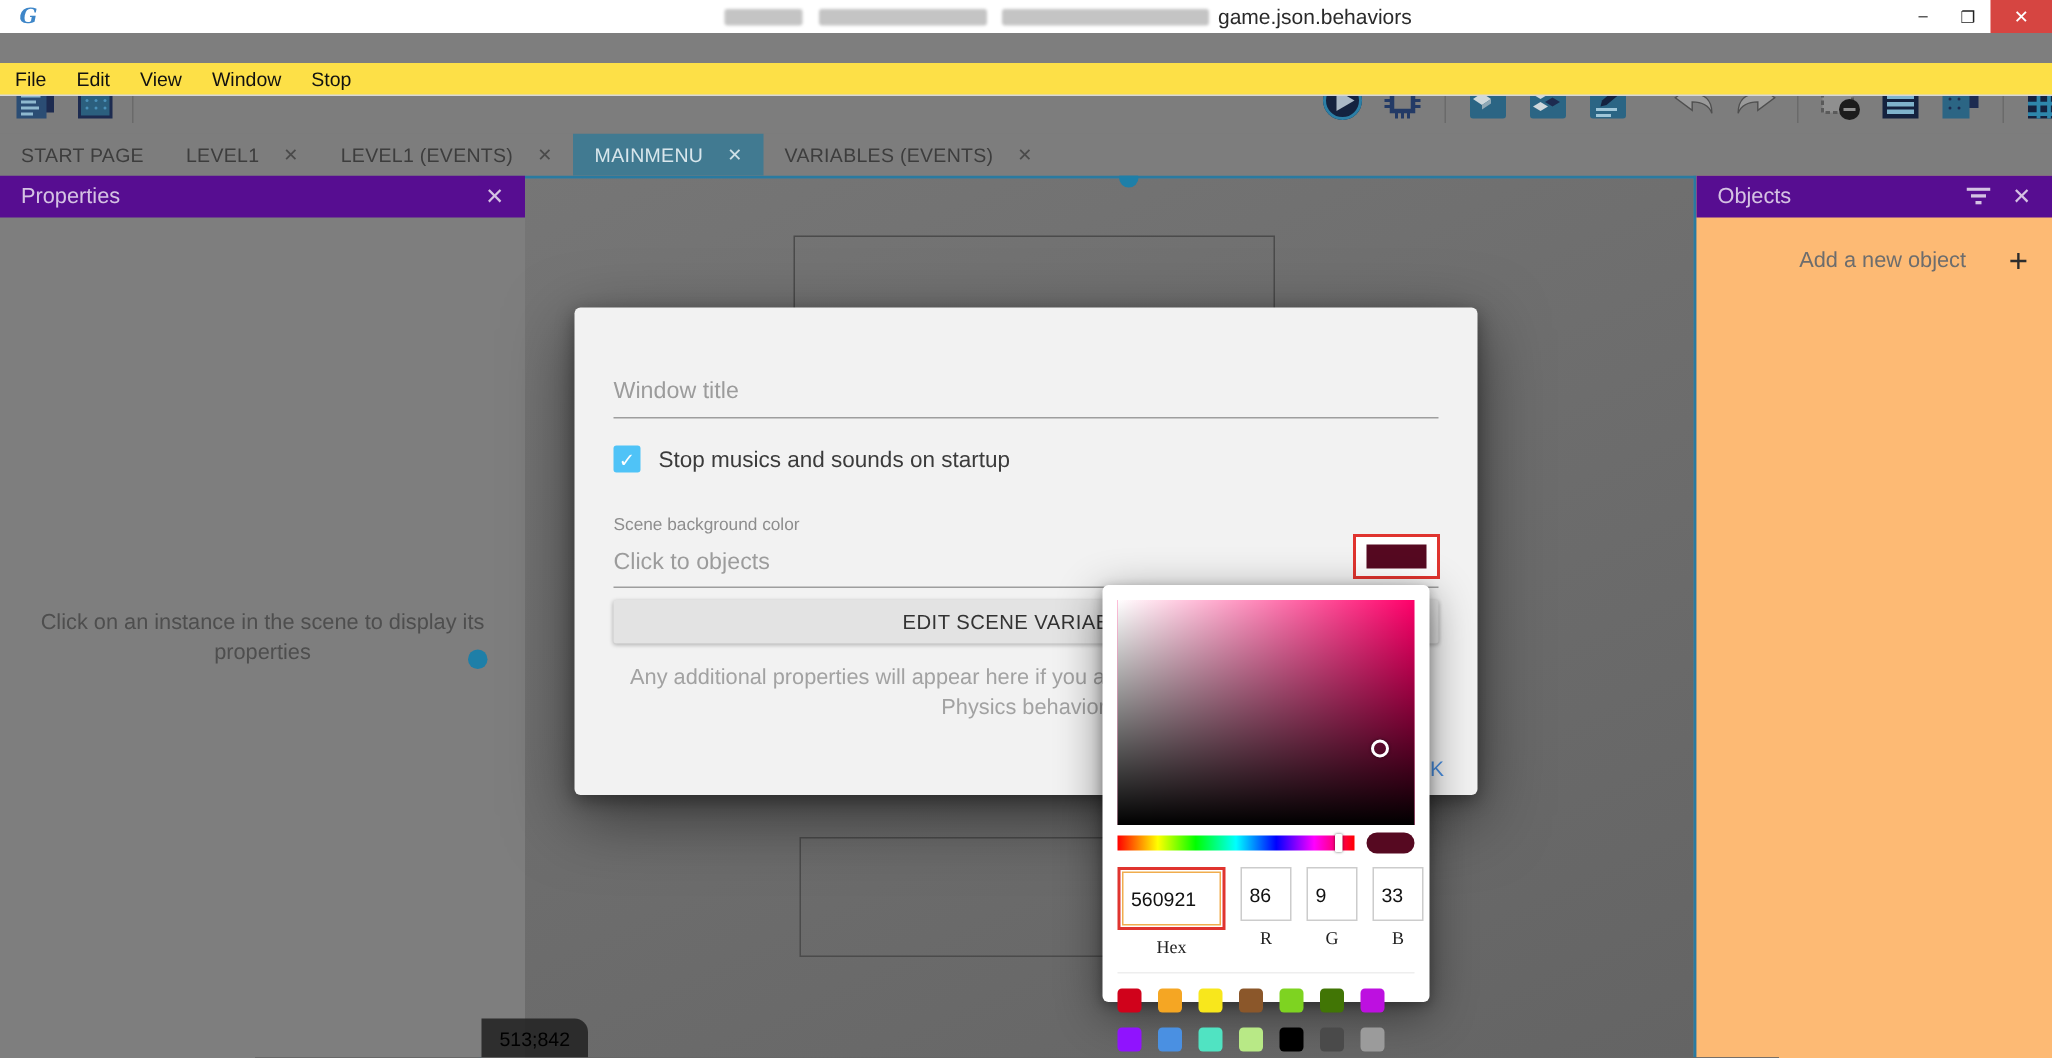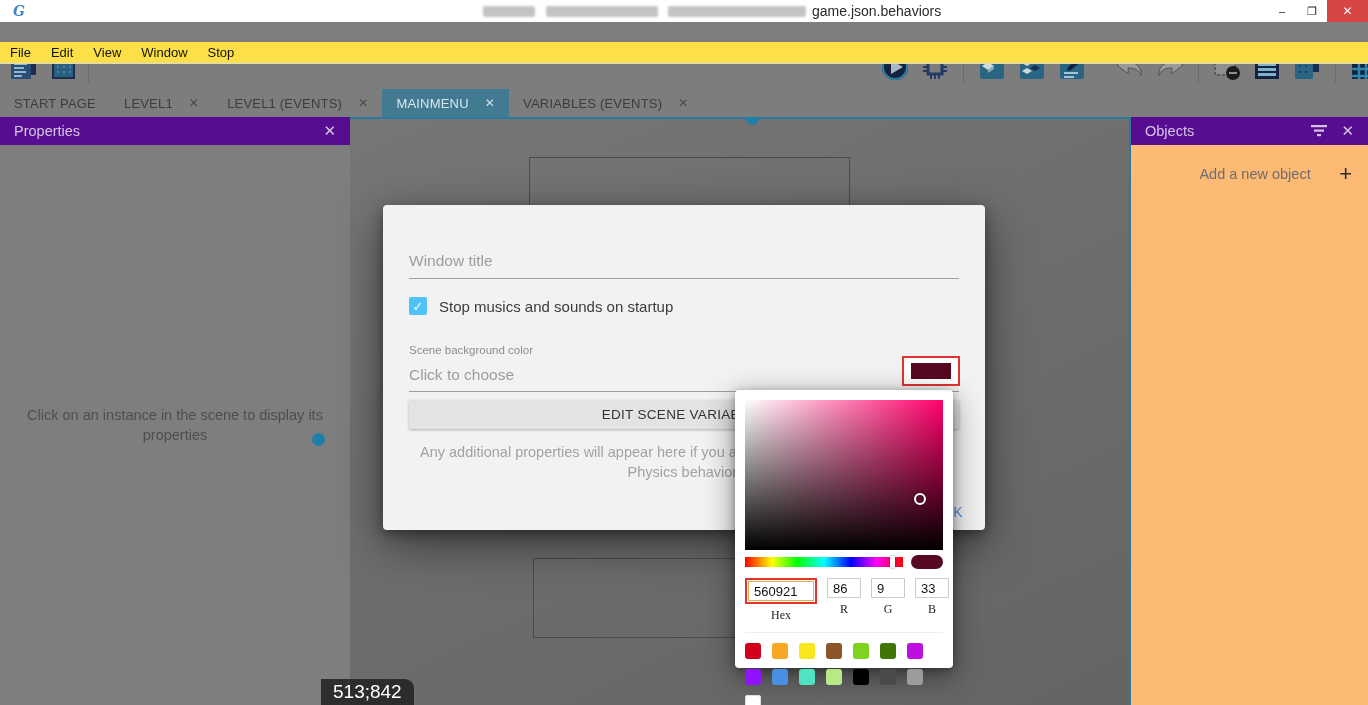--- a/index.html
+++ b/index.html
@@ -48,21 +48,21 @@
   .plus-icon { color:#2c2c2c; font-size:22px; font-weight:400; line-height:1; }
   .search-box { position:absolute; left:5px; right:0; bottom:0; height:43px; background:#8a8a8a; border-radius:8px 8px 0 0; display:flex; align-items:center; padding:0 18px; }
   .search-placeholder { flex:1; color:#6e6e6e; font-size:15.5px; padding-left:6px; }
   
   .canvas { position:absolute; top:117px; left:319px; width:812px; bottom:0;
     border-top:2px solid #2a7aa0; border-left:2px solid #2a7aa0; border-right:2px solid #2a7aa0;
     background:linear-gradient(155deg, #767676 0%, #6e6e6e 45%, #646464 100%); z-index:4; }
   .scene-rect { position:absolute; border:1px solid #4b4b4b; }
   .handle-dot { position:absolute; width:13px; height:13px; border-radius:50%; background:var(--blue-handle); z-index:6; }
   .coord-badge { position:absolute; left:321px; bottom:0; height:26px; background:rgba(35,35,35,.88);
-    color:#ffffff; font-size:19px; display:flex; align-items:center; padding:0 12px;
+    color:#000000; font-size:13px; display:flex; align-items:center; padding:0 12px;
     border-top-right-radius:9px; z-index:7; }
   
   .dialog { position:absolute; left:383px; top:205px; width:602px; height:325px; background:#f2f2f2;
     border-radius:4px; box-shadow:0 14px 45px rgba(0,0,0,.5), 0 4px 12px rgba(0,0,0,.35); z-index:10; }
   .dlg-window-title { position:absolute; left:26px; top:47px; font-size:15.5px; color:#9c9c9c; }
   .dlg-underline-1 { position:absolute; left:26px; right:26px; top:73px; border-bottom:1px solid #9e9e9e; }
   .dlg-check-row { position:absolute; left:26px; top:92px; display:flex; align-items:center; }
   .checkbox { width:18px; height:18px; border-radius:2px; background:var(--checkbox-blue); color:#fff; font-size:13px;
     display:flex; align-items:center; justify-content:center; }
   .dlg-check-label { margin-left:12px; font-size:15px; color:#3b3b3b; }
@@ -87,21 +87,21 @@
   .sat-ring { position:absolute; left:169px; top:93px; width:12px; height:12px; border-radius:50%;
     border:2px solid #fff; box-shadow:0 0 2px rgba(0,0,0,.6); }
   .hue-row { display:flex; align-items:center; gap:8px; margin-top:5px; }
   .hue-slider { position:relative; flex:1; height:10px;
     background:linear-gradient(to right,#f00 0%,#ff0 17%,#0f0 33%,#0ff 50%,#00f 67%,#f0f 83%,#f00 100%); }
   .hue-handle { position:absolute; left:calc(93% - 2px); top:-1px; width:5px; height:12px; background:#fff;
     border-radius:1px; box-shadow:0 0 2px rgba(0,0,0,.6); }
   .current-swatch { width:32px; height:14px; border-radius:7px; background:var(--scene-color); }
   .fields-row { display:flex; align-items:flex-start; gap:10px; margin-top:9px; }
   .field { display:flex; flex-direction:column; align-items:center; }
-  .field input { height:20px; border:1px solid #ccc; font-size:13px; padding:4px 5px; font-family:"Liberation Sans",sans-serif; color:#111; }
+  .field input { height:36px; border:1px solid #ccc; font-size:13px; padding:4px 5px; font-family:"Liberation Sans",sans-serif; color:#111; }
   .field label { margin-top:4px; font-size:12px; color:#222; font-family:"Liberation Serif", serif; }
   .hex-annot { border:2px solid var(--annotation-red); padding:1px; }
   .hex-annot input { width:66px; border:1px solid #f0ad4e; }
   .rgb-input { width:34px; }
   .presets { margin-top:9px; border-top:1px solid #eee; padding-top:10px; display:flex; flex-wrap:wrap; gap:10px 11px; }
   .swatch { width:16px; height:16px; border-radius:3px; }
   
   svg { display:block; }
 </style>
 </head>
@@ -331,21 +331,21 @@
   </div>
 
   <div class="dialog">
     <div class="dlg-window-title">Window title</div>
     <div class="dlg-underline-1"></div>
     <div class="dlg-check-row">
       <span class="checkbox">✓</span>
       <span class="dlg-check-label">Stop musics and sounds on startup</span>
     </div>
     <div class="dlg-bg-label">Scene background color</div>
-    <div class="dlg-bg-value">Click to choose</div>
+    <div class="dlg-bg-value">Click to objects</div>
     <div class="dlg-underline-2"></div>
     <div class="dlg-variables-btn">EDIT SCENE VARIABLES</div>
     <div class="dlg-help">
       <span>Any additional properties will appear here if you add behaviors to your objects, like</span><br>
       <span>Physics behavior.</span>
     </div>
     <div class="dlg-actions">
       <span class="dlg-btn-cancel">CANCEL</span>
       <span class="dlg-btn-ok">OK</span>
     </div>

